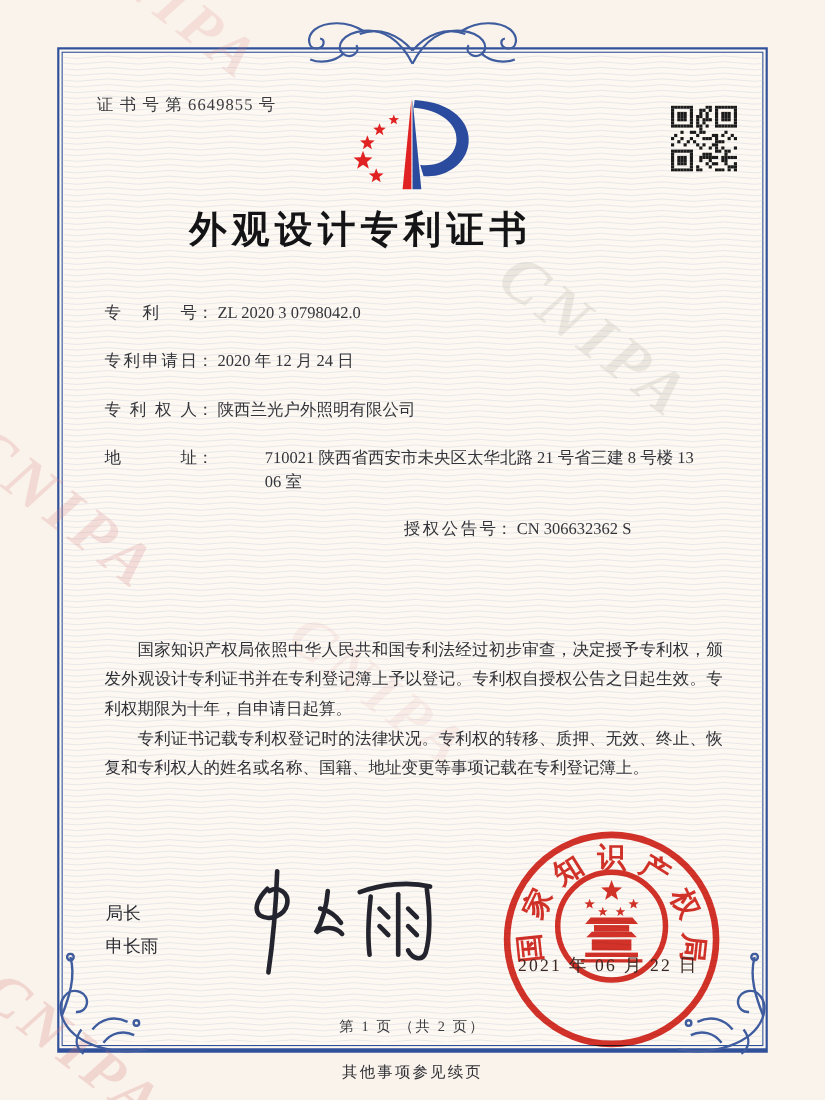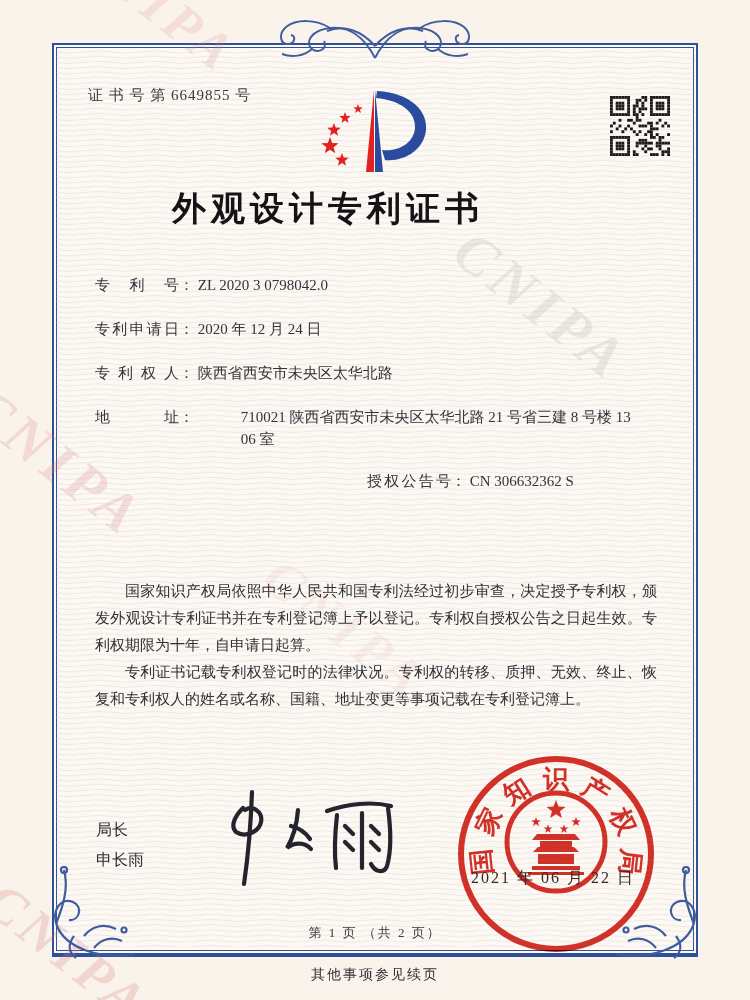--- a/index.html
+++ b/index.html
@@ -299,21 +299,21 @@
       <div class="frow">
         <span class="f-label">专利号</span><span class="f-colon">：</span>
         <span class="f-value">ZL 2020 3 0798042.0</span>
       </div>
       <div class="frow">
         <span class="f-label">专利申请日</span><span class="f-colon">：</span>
         <span class="f-value">2020 年 12 月 24 日</span>
       </div>
       <div class="frow">
         <span class="f-label">专利权人</span><span class="f-colon">：</span>
-        <span class="f-value">陕西省西安市未央区太华北路</span>
+        <span class="f-value">陕西兰光户外照明有限公司</span>
       </div>
       <div class="frow-addr">
         <span class="f-label">地址</span><span class="f-colon">：</span>
         <span class="addr-wrap">
           <span>710021 陕西省西安市未央区太华北路 21 号省三建 8 号楼 13</span><br>
           <span>06 室</span>
         </span>
       </div>
       <div class="grant-row">
         <span class="grant-2">

